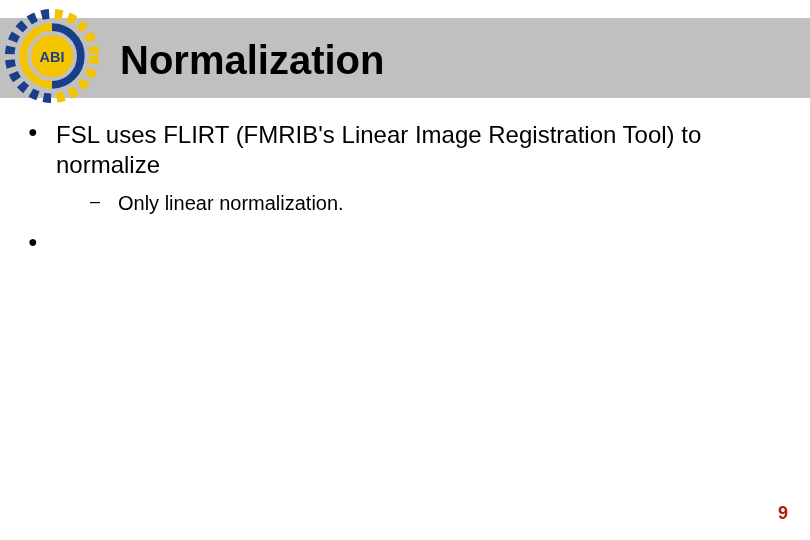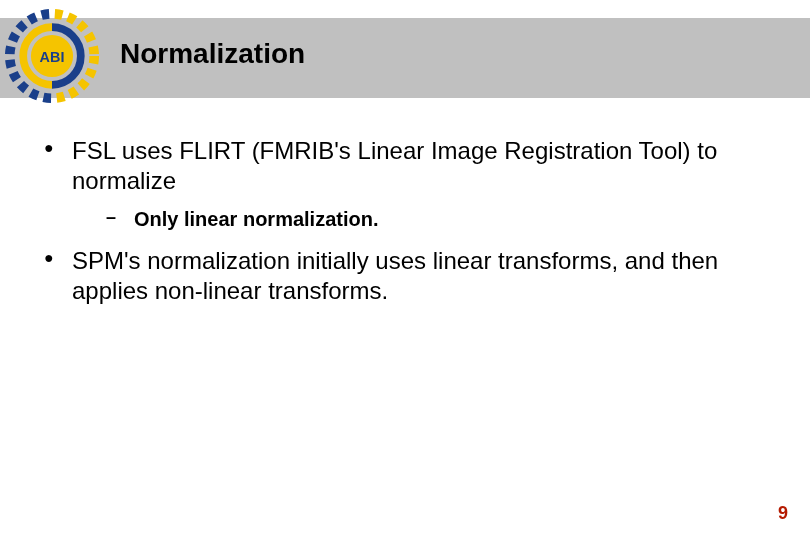--- a/index.html
+++ b/index.html
@@ -25,33 +25,33 @@
     position: absolute;
     top: 8px;
     left: 4px;
     width: 96px;
     height: 96px;
   }
   .title {
     position: absolute;
     top: 38px;
     left: 120px;
-    font-size: 28px;
+    font-size: 40px;
     font-weight: bold;
     color: #000;
   }
   .content {
     position: absolute;
     top: 120px;
     left: 28px;
     width: 760px;
   }
   ul.top {
     list-style: none;
-    margin: 16px;
+    margin: 0;
     padding: 0;
   }
   ul.top > li {
     position: relative;
     padding-left: 28px;
     font-size: 24px;
     line-height: 1.25;
     margin-bottom: 10px;
   }
   ul.top > li::before {
@@ -65,21 +65,20 @@
     list-style: none;
     margin: 10px 0 14px 0;
     padding: 0 0 0 34px;
   }
   ul.sub > li {
     position: relative;
     padding-left: 28px;
     font-size: 20px;
     line-height: 1.3;
     margin-bottom: 2px;
-    font-weight: bold;
   }
   ul.sub > li::before {
     content: "–";
     position: absolute;
     left: 0;
     top: 0;
     font-size: 18px;
   }
   .page-number {
     position: absolute;
@@ -118,18 +117,17 @@
 
 <div class="content">
   <ul class="top">
     <li>
       <span>FSL uses FLIRT (FMRIB's Linear Image Registration Tool) to normalize</span>
       <ul class="sub">
         <li><span>Only linear normalization.</span></li>
       </ul>
     </li>
     <li>
-      <span>SPM's normalization initially uses linear transforms, and then applies non-linear transforms.</span>
     </li>
   </ul>
 </div>
 
 <div class="page-number">9</div>
 
 </body></html>

